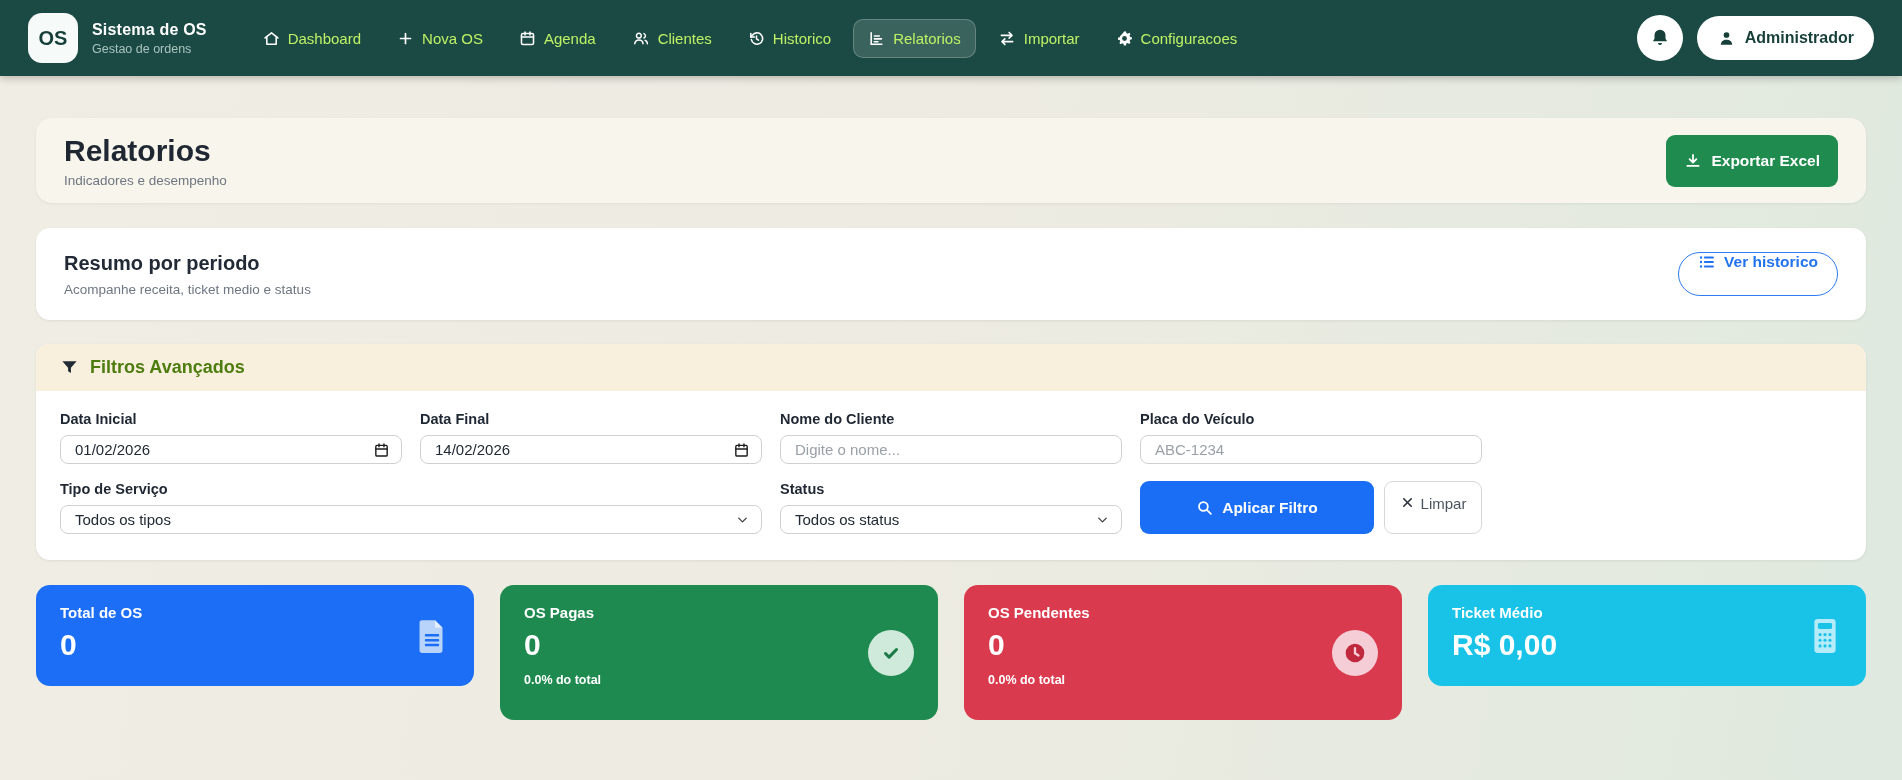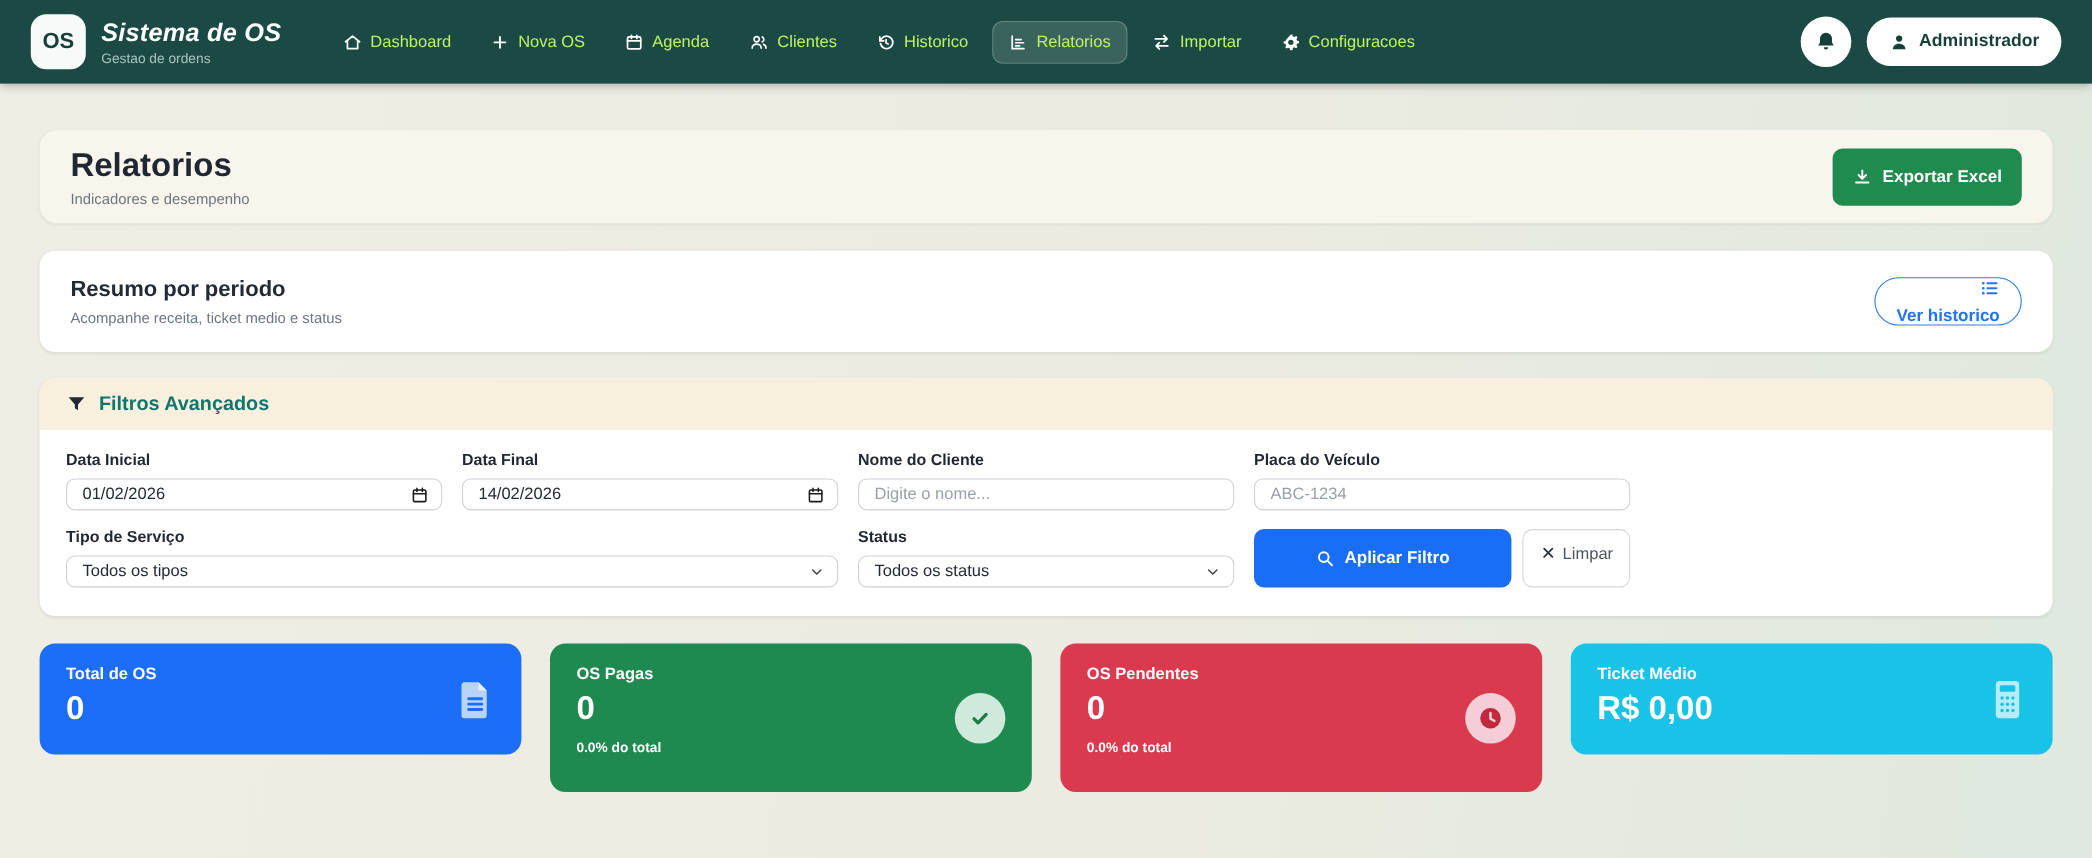--- a/index.html
+++ b/index.html
@@ -15,21 +15,21 @@
   .header {
     height:76px; background:#1b4a44; display:flex; align-items:center;
     padding:0 28px; box-shadow:0 2px 8px rgba(0,0,0,.25); position:relative; z-index:5;
   }
   .logo-box {
     width:50px; height:50px; background:#f6fbf9; border-radius:14px;
     display:flex; align-items:center; justify-content:center;
     font-weight:bold; font-size:20px; color:#173f3a;
   }
   .brand-text { margin-left:14px; }
-  .brand-title { color:#ffffff; font-size:23px; font-weight:bold; letter-spacing:.2px;font-style:italic; }
+  .brand-title { color:#ffffff; font-size:16px; font-weight:bold; letter-spacing:.2px; }
   .brand-sub { color:#a9c4bf; font-size:12.5px; margin-top:3px; }
   .nav { display:flex; align-items:center; gap:8px; margin-left:42px; }
   .nav-item {
     display:flex; align-items:center; gap:8px; color:#bef264; font-size:15px;
     padding:10px 14px; border-radius:10px; cursor:pointer; white-space:nowrap;
   }
   .nav-item.active { background:rgba(255,255,255,.14); border:1px solid rgba(255,255,255,.22); }
   .nav-item svg { flex:0 0 auto; }
   .header-right { margin-left:auto; display:flex; align-items:center; gap:14px; }
   .bell-btn {
@@ -58,34 +58,34 @@
   }
 
   .summary-card {
     margin-top:25px; height:92px; background:#ffffff; border-radius:14px;
     display:flex; align-items:center; justify-content:space-between; padding:0 28px;
     box-shadow:0 1px 3px rgba(0,0,0,.07);
   }
   .summary-title { font-size:20px; font-weight:600; color:#212a35; }
   .summary-sub { font-size:13.5px; color:#6e7681; margin-top:7px; }
   .btn-history {
-    display:flex; align-items:flex-end; gap:8px; background:#ffffff; color:#2373ee;
+    display:flex; align-items:flex-start; gap:8px; background:#ffffff; color:#2373ee;
     border:1.6px solid #2e7cf0; height:44px; padding:0 19px; border-radius:23px;
-    font-size:15.5px; font-weight:600; cursor:pointer; font-family:inherit;flex-direction:column;
+    font-size:15.5px; font-weight:600; cursor:pointer; font-family:inherit;
   }
 
   
   .filters-card {
     margin-top:24px; background:#ffffff; border-radius:14px; overflow:hidden;
     box-shadow:0 1px 3px rgba(0,0,0,.07);
   }
   .filters-head {
     background:#f9efdd; padding:13px 24px; display:flex; align-items:center; gap:11px;
   }
-  .filters-title { font-size:18px; font-weight:600; color:#0f766e; }
+  .filters-title { font-size:18px; font-weight:600; color:#4d7c0f; }
   .filters-grid {
     display:grid; grid-template-columns:repeat(5,1fr); column-gap:18px; row-gap:17px;
     padding:20px 24px 26px;
   }
   .field-label { display:block; font-size:14.5px; font-weight:bold; color:#1f2733; margin-bottom:8px; }
   .input-wrap { position:relative; }
   .text-input, .select-input {
     width:100%; height:29px; border:1px solid #d0d0d0; border-radius:8px;
     font-size:15px; color:#212a35; padding:0 14px; background:#fff;
     font-family:inherit; outline:none;

